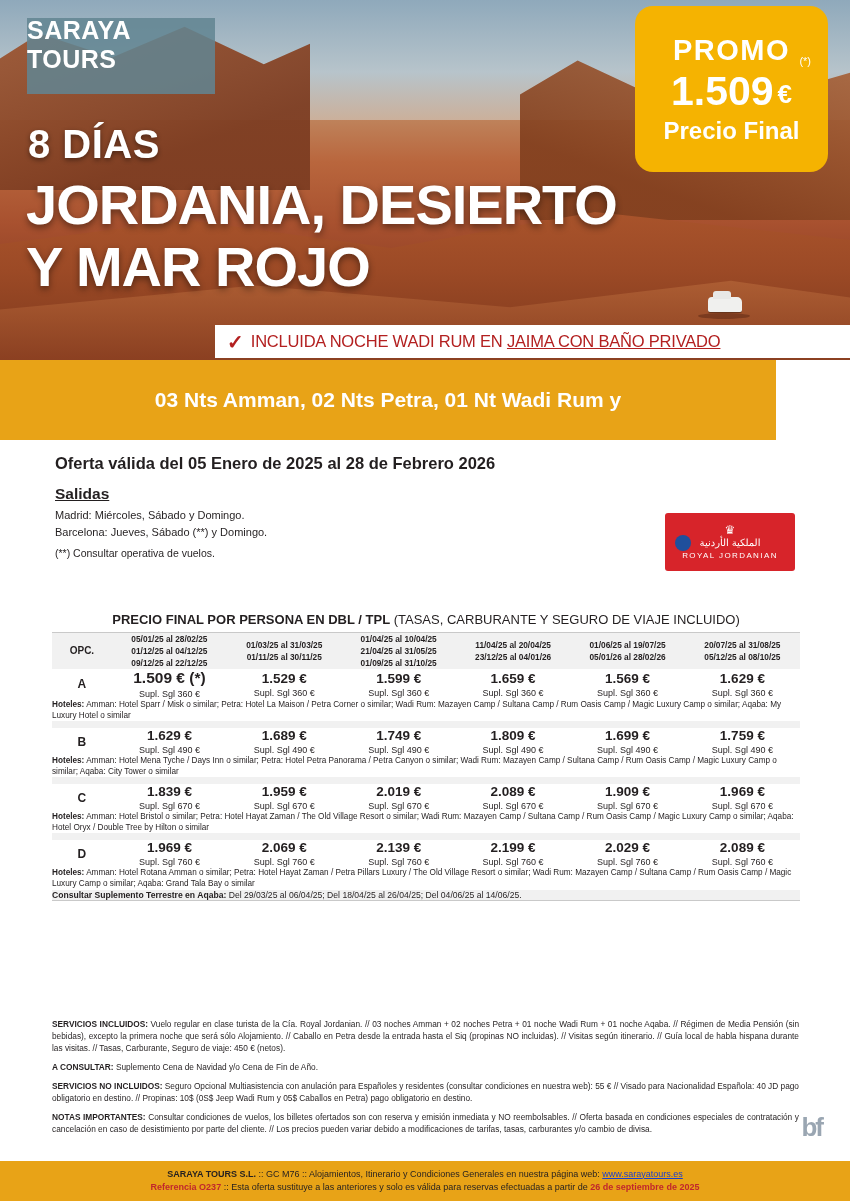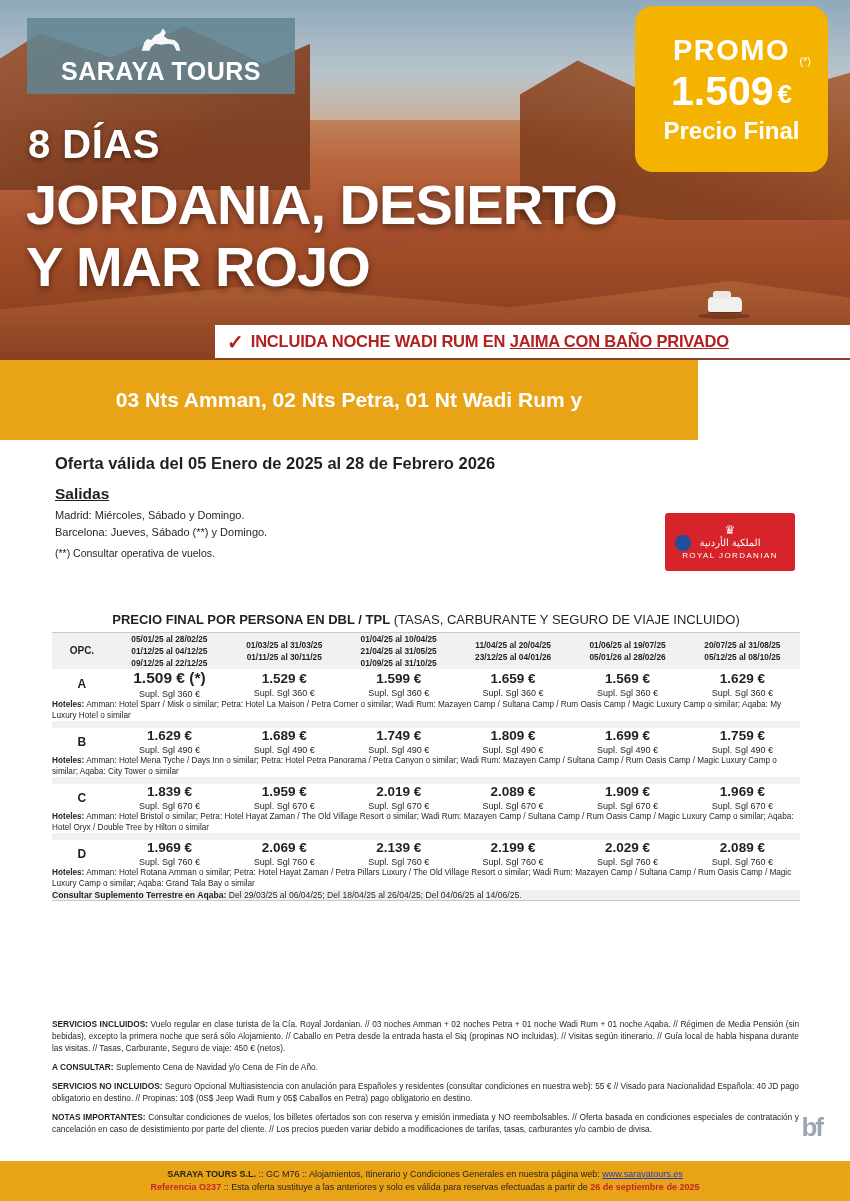--- a/index.html
+++ b/index.html
@@ -58,24 +58,24 @@
     content: ""; position: absolute; left: 5px; top: -6px; width: 18px; height: 8px;
     background: #e8e8e6; border-radius: 3px 3px 0 0;
   }
   .hero .jeep-shadow {
     position: absolute; right: 100px; top: 313px; width: 52px; height: 6px;
     background: rgba(60,20,10,.35); border-radius: 50%;
   }
 
   
   .logo-box {
-    position: absolute; left: 27px; top: 18px; width: 268px; height: 76px;
+    position: absolute; left: 27px; top: 18px; width: 188px; height: 76px;
     background: rgba(98,133,145,.86);
     display: flex; flex-direction: column; align-items: center; justify-content: flex-end;
-    padding-bottom: 8px;
+    padding-bottom: 20px;
   }
   .logo-mark { width: 58px; height: 30px; margin-bottom: 2px; }
   .logo-text {
     color: #fff; font-size: 25px; font-weight: bold; letter-spacing: .5px;
     font-family: "Liberation Sans", sans-serif;
   }
 
   
   .promo {
     position: absolute; right: 22px; top: 6px; width: 193px; height: 166px;
@@ -104,26 +104,26 @@
     color: #fff; font-size: 56px; font-weight: bold; letter-spacing: -1px; line-height: .98;
     text-shadow: 0 3px 7px rgba(0,0,0,.45);
   }
 
   
   .ribbon-white {
     position: absolute; left: 215px; top: 325px; width: 635px; height: 33px;
     background: #ffffff; display: flex; align-items: center; padding-left: 12px;
   }
   .ribbon-white .chk { color: #b32020; font-size: 20px; font-weight: bold; margin-right: 7px; }
-  .ribbon-white .txt { color: #b32020; font-size: 16.5px; font-weight: bold; letter-spacing: -.2px; }
+  .ribbon-white .txt { color: #b32020; font-size: 16.5px; font-weight: normal; letter-spacing: -.2px; }
   .ribbon-white .txt u { text-decoration: underline; }
 
   
   .orange-band {
-    position: absolute; left: 0; top: 360px; width: 698px; height: 80px;
+    position: absolute; left: 0; top: 360px; width: 776px; height: 80px;
     background: #e8a317; color: #fff;
     display: flex; flex-direction: column; align-items: center; justify-content: center;
   }
   .orange-band div { font-size: 21px; font-weight: bold; line-height: 1.35; }
 
   
   .offer {
     position: absolute; left: 0; top: 440px; width: 850px; height: 165px; padding: 14px 55px 0 55px;
   }
   .offer .valid { font-size: 16.5px; font-weight: bold; color: #231f20; margin-bottom: 12px; }

